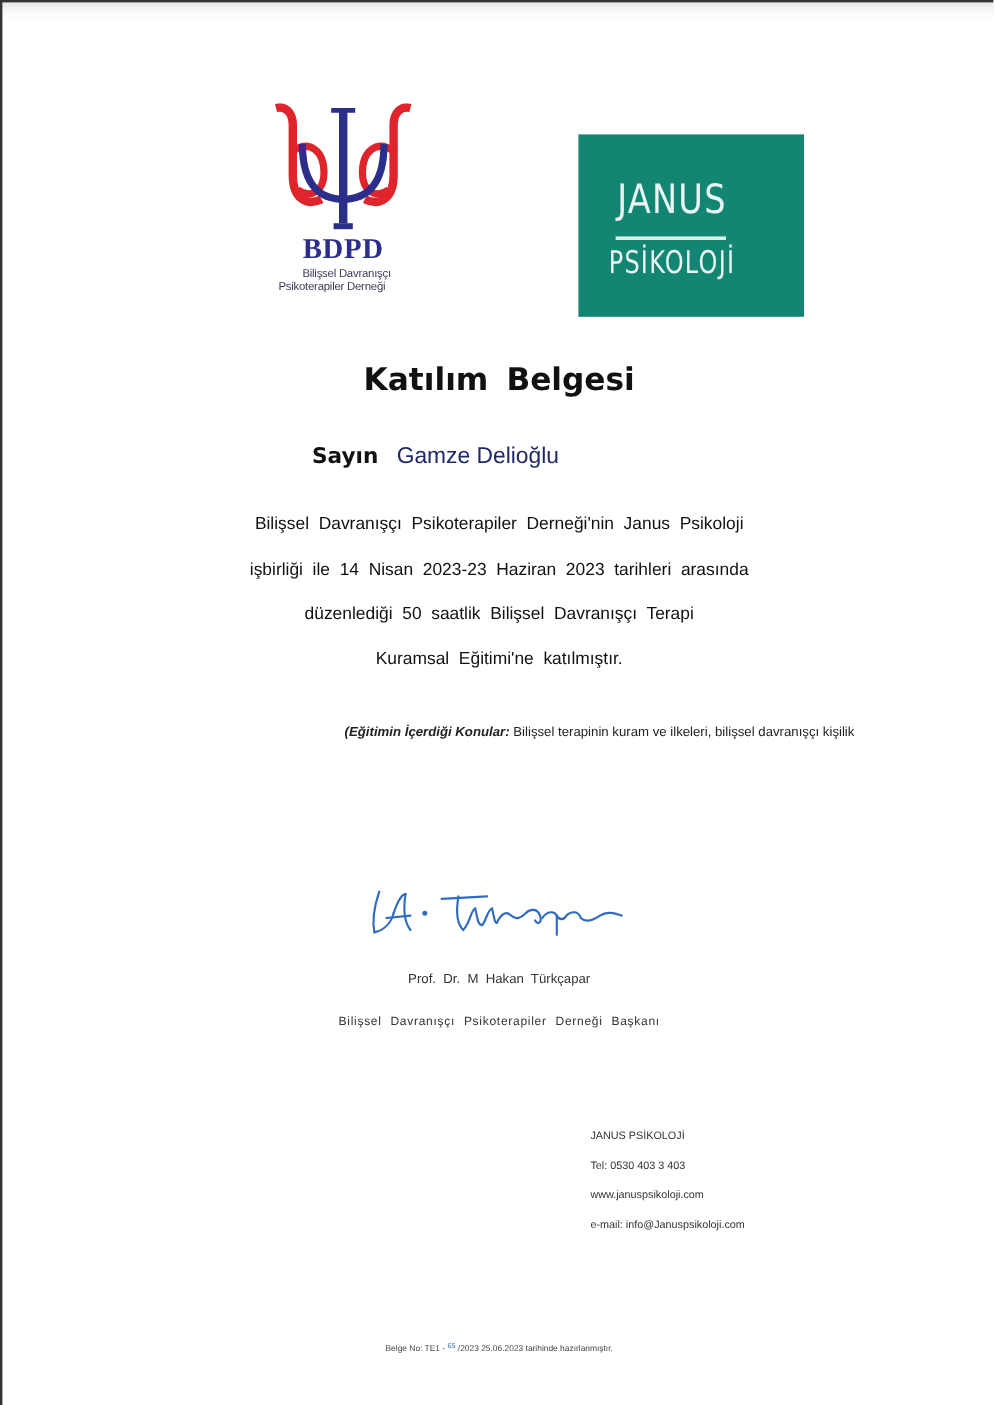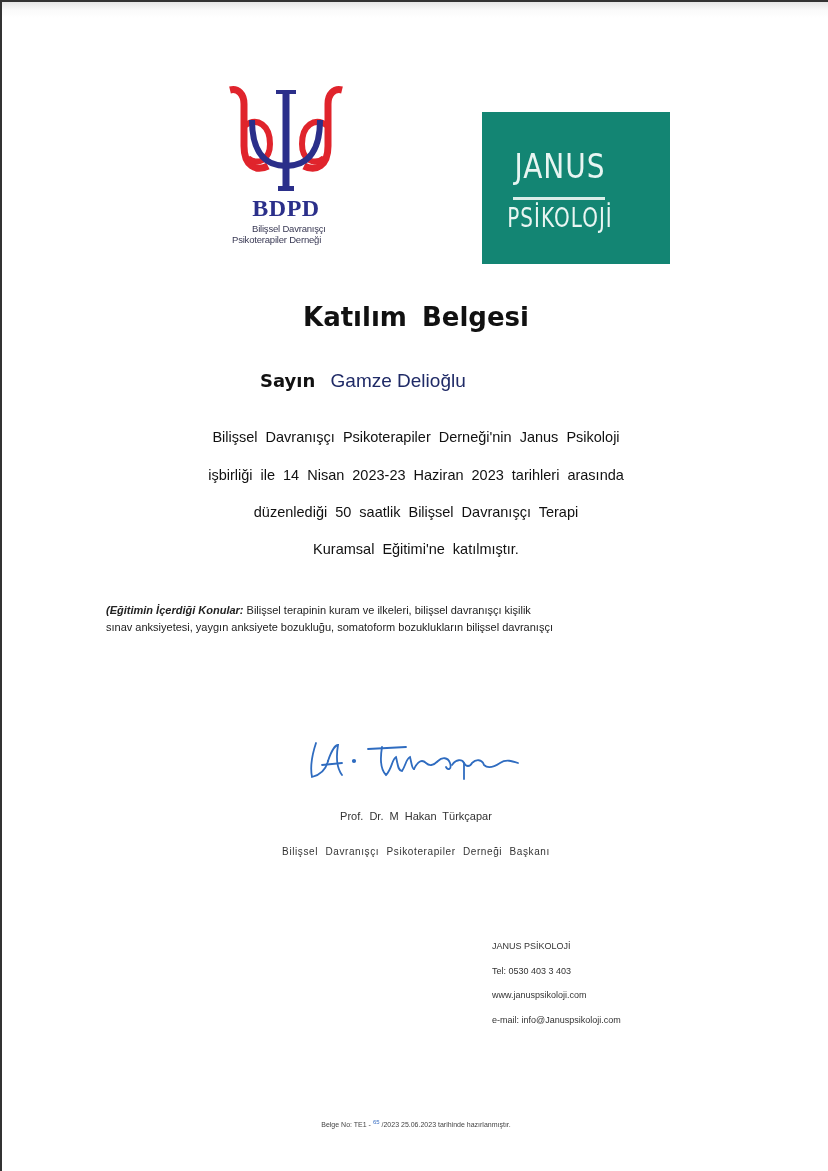--- a/index.html
+++ b/index.html
@@ -56,21 +56,21 @@
     .salutation { left: 258px; top: 368px; font-size: 19px; }
     .salutation .sayin { font-weight: bold; color: #111; font-family: "DejaVu Sans", sans-serif; font-size: 18px; }
     .salutation .name { color: #1f2a66; margin-left: 10px; font-family: "Liberation Sans", sans-serif; font-size: 19px; }
 
     .body-text {
       left: 0; width: 828px; text-align: center;
       font-size: 14.5px; color: #111; word-spacing: 4px;
     }
 
     .topics {
-      left: 104px; top: 600px; width: 590px; text-align: left;
+      left: 120px; top: 600px; width: 590px; text-align: right;
       font-size: 11px; line-height: 17px; color: #222;
     }
     .topics .lbl { font-style: italic; font-weight: bold; }
 
     .signature { left: 300px; top: 733px; width: 230px; height: 50px; }
     .signer {
       left: 0; top: 808px; width: 828px; text-align: center;
       font-size: 11px; color: #333; word-spacing: 3px;
     }
     .signer-role {
@@ -126,21 +126,20 @@
     <span class="name">Gamze Delioğlu</span>
   </div>
 
   <div class="abs body-text" style="top:427px;">Bilişsel Davranışçı Psikoterapiler Derneği'nin Janus Psikoloji</div>
   <div class="abs body-text" style="top:465px;">işbirliği ile 14 Nisan 2023-23 Haziran 2023 tarihleri arasında</div>
   <div class="abs body-text" style="top:502px;">düzenlediği 50 saatlik Bilişsel Davranışçı Terapi</div>
   <div class="abs body-text" style="top:539px;">Kuramsal Eğitimi'ne katılmıştır.</div>
 
   <div class="abs topics">
     <div><span class="lbl">(Eğitimin İçerdiği Konular:</span><span> Bilişsel terapinin kuram ve ilkeleri, bilişsel davranışçı kişilik</span></div>
-    <div>sınav anksiyetesi, yaygın anksiyete bozukluğu, somatoform bozuklukların bilişsel davranışçı</div>
   </div>
 
   <div class="abs signature">
     <svg width="230" height="50" viewBox="0 0 230 50">
       <g stroke="#2f6cc0" stroke-width="1.8" fill="none" stroke-linecap="round">
         <path d="M14 8 C10 20 8 32 10 42 C18 40 24 34 26 26"></path>
         <path d="M26 26 C30 14 34 10 36 10 C34 22 34 32 40 40"></path>
         <path d="M20 30 L40 28"></path>
         <circle cx="52" cy="26" r="1.2" fill="#2f6cc0"></circle>
         <path d="M66 14 L104 12"></path>

